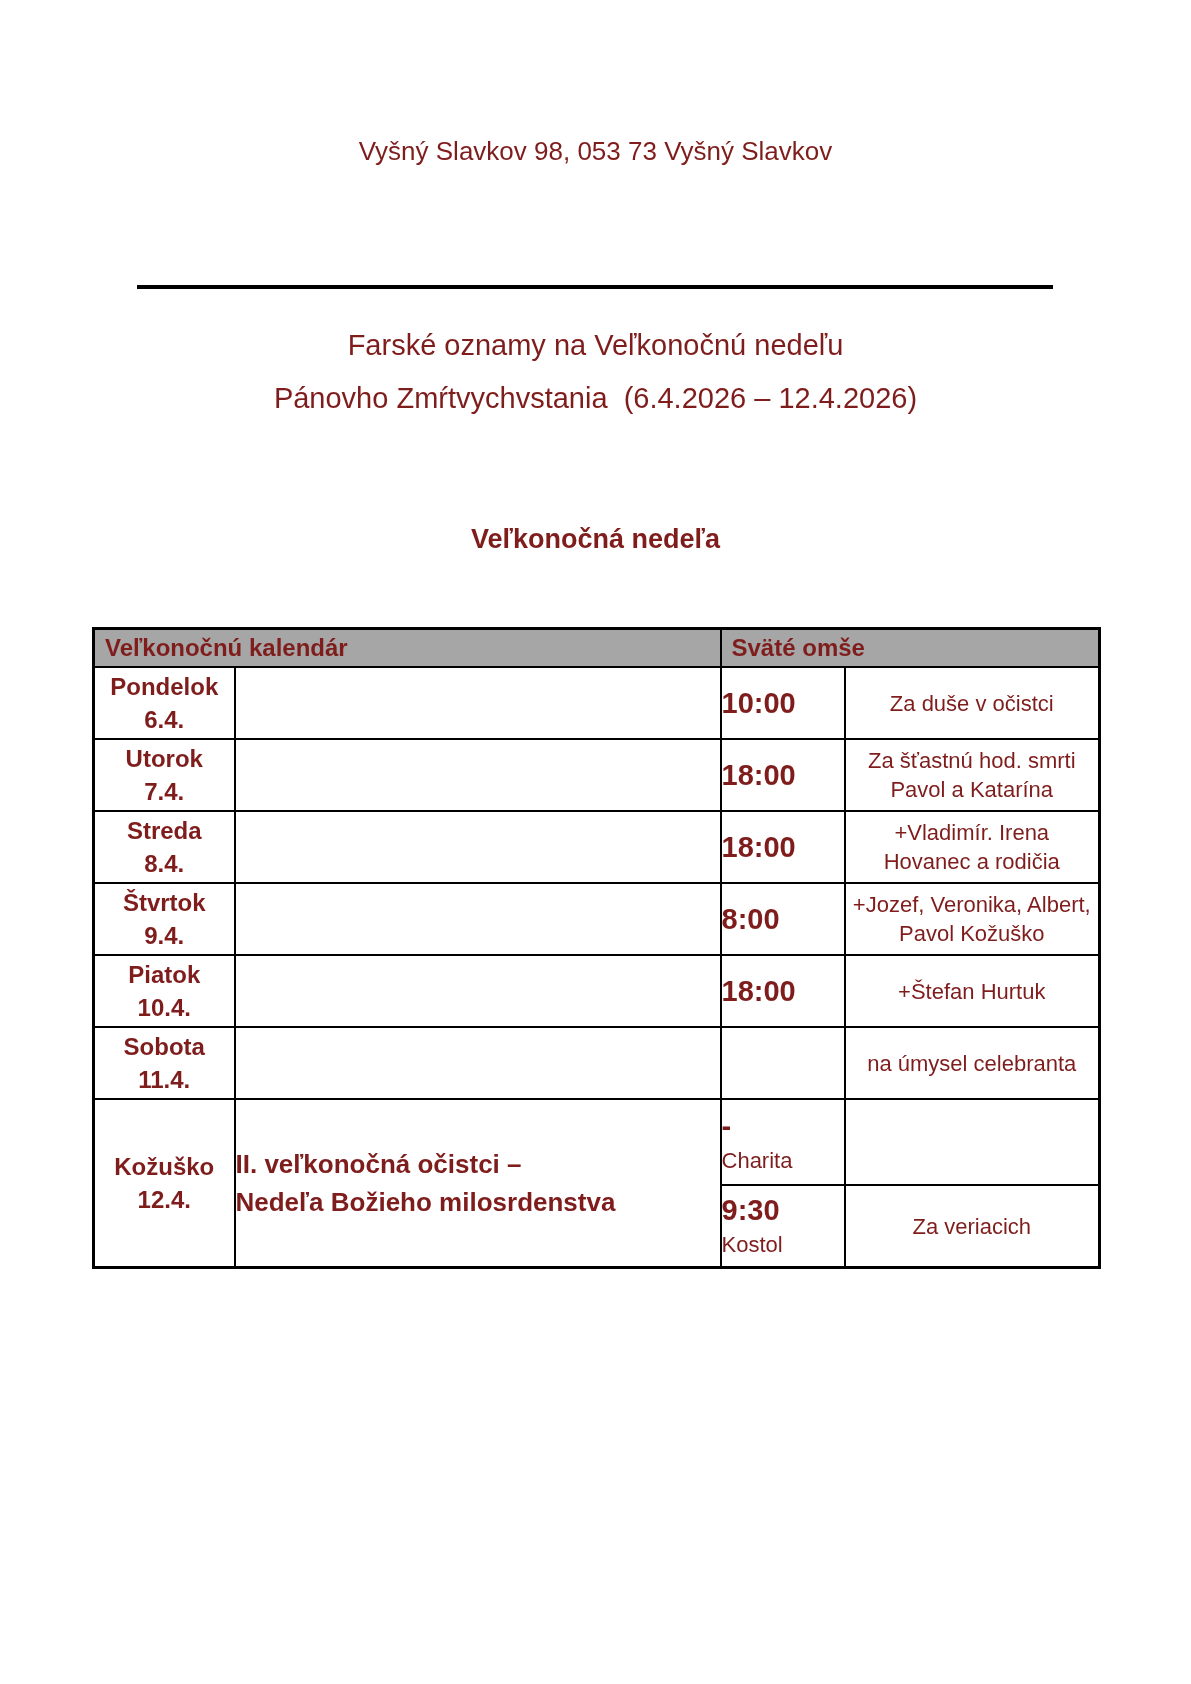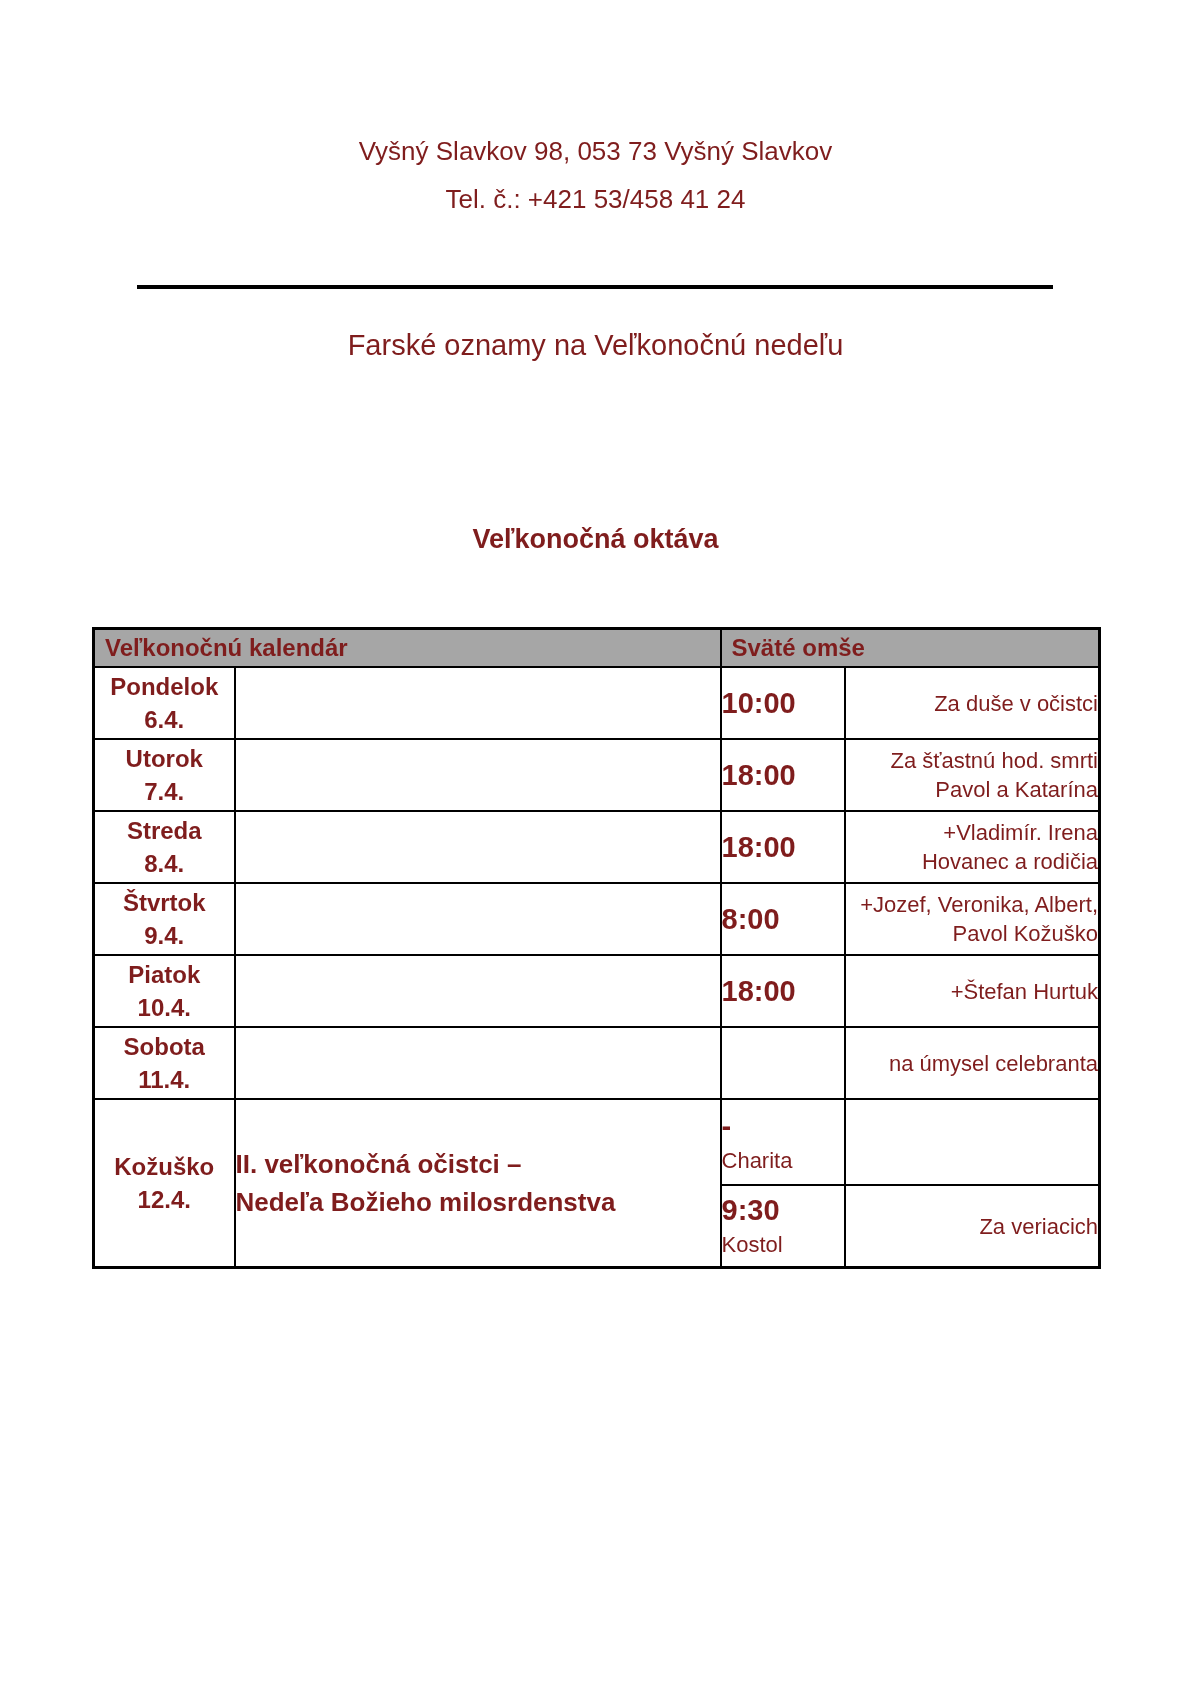--- a/index.html
+++ b/index.html
@@ -60,35 +60,35 @@
     text-align:left; font-weight:bold; font-size:29px;
   }
   .time-cell .place {
     display:block; font-weight:normal; font-size:22px;
     line-height:28px; margin-top:4px;
   }
   .time-cell .tval { display:block; line-height:34px; }
   .int-cell {
     text-align:center; font-size:22px; line-height:29px;
   }
-  .int-cell span { display:block;text-align:right; }
+  .int-cell span { display:block; }
 </style>
 </head>
 <body>
 
 <div class="page">
 
   <div class="abs-center addr1">Vyšný Slavkov 98, 053 73 Vyšný Slavkov</div>
-  <div class="abs-center addr2">Tel. č.: +421 53/458 41 24</div>
 
   <div class="rule"></div>
 
   <div class="abs-center title1">Farské oznamy na Veľkonočnú nedeľu</div>
-
-  <div class="abs-center subtitle">Veľkonočná oktáva</div>
+  <div class="abs-center title2">Pánovho Zmŕtvychvstania  (6.4.2026 – 12.4.2026)</div>
+
+  <div class="abs-center subtitle">Veľkonočná nedeľa</div>
 
   <table class="sched">
     <colgroup>
       <col class="c-day">
         <col class="c-note">
         <col class="c-time">
         <col class="c-int">
     </colgroup>
 
     <tbody>

